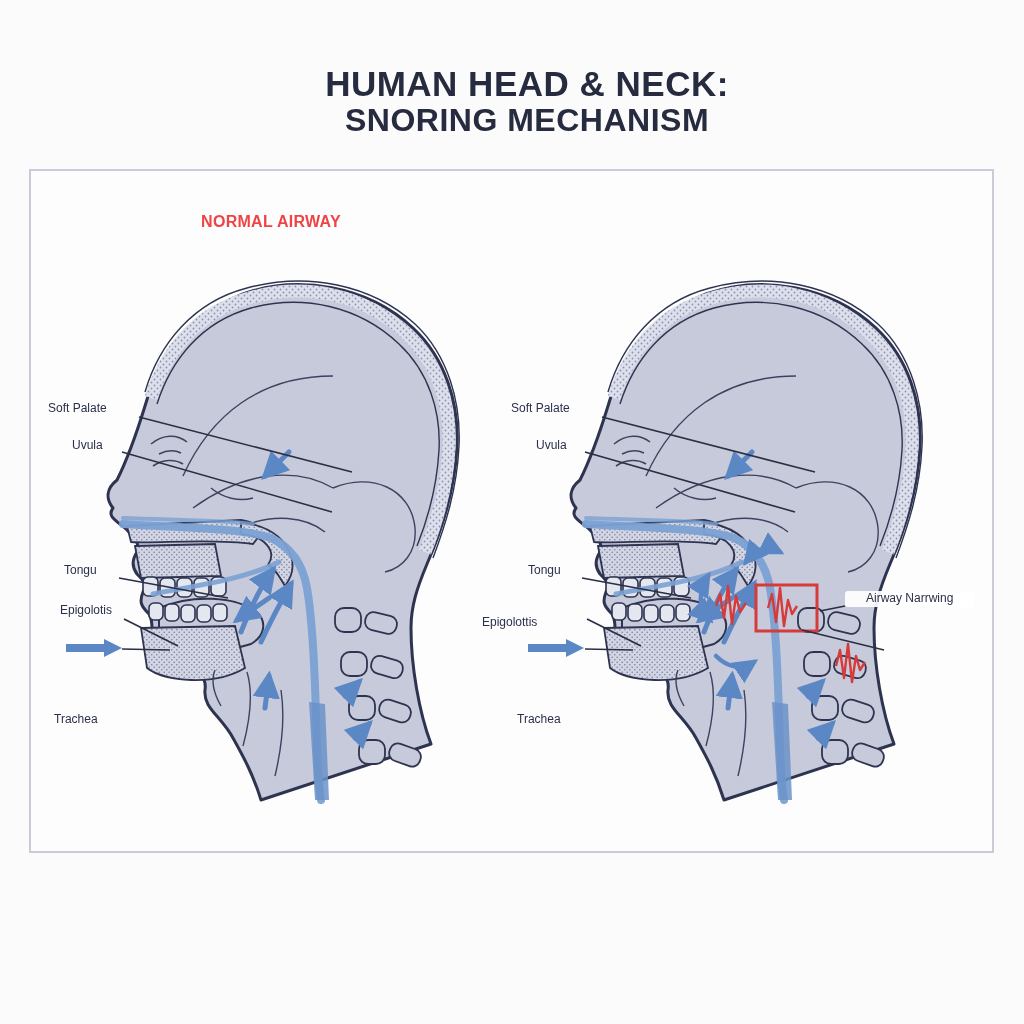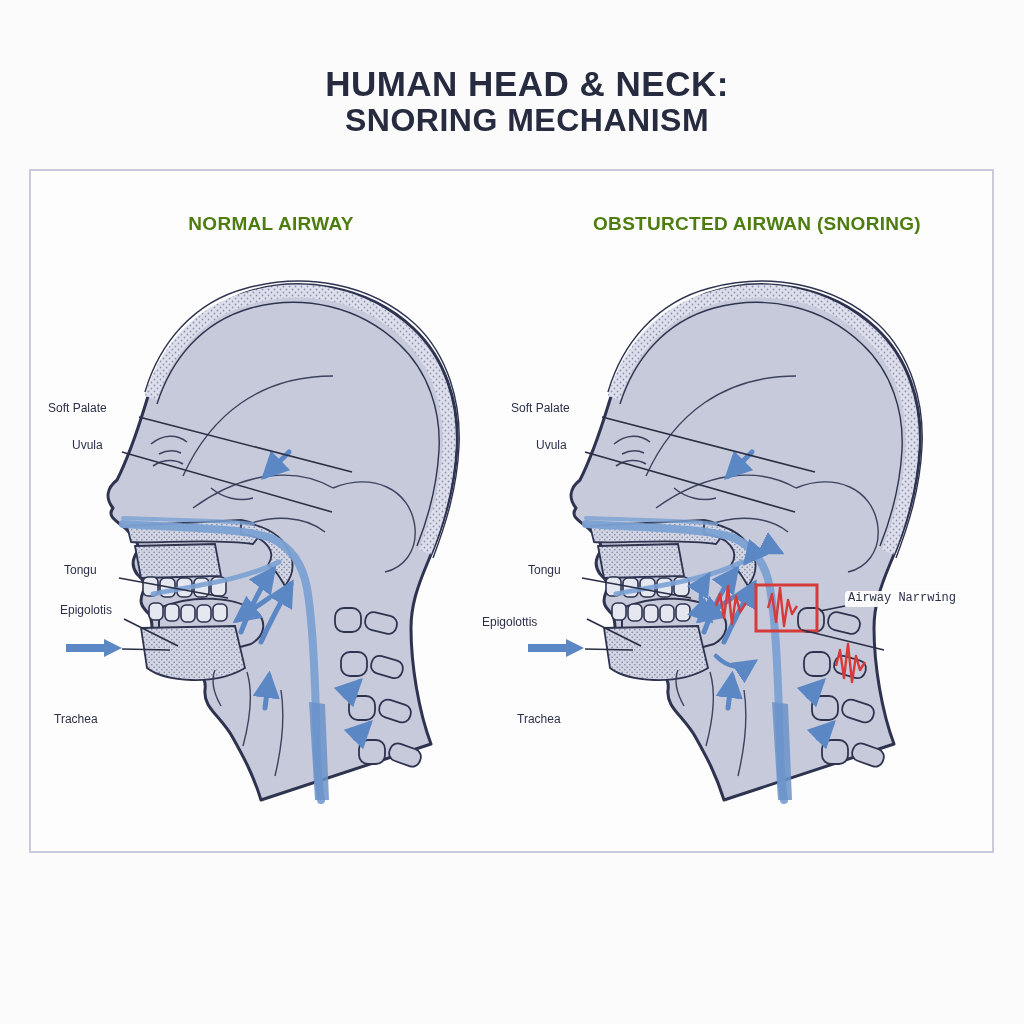--- a/index.html
+++ b/index.html
@@ -1,29 +1,29 @@
 <!DOCTYPE html>
 <html><head>
 <meta charset="utf-8">
 <style>
   html,body{margin:0;padding:0;background:#fbfbfc;width:1024px;height:1024px;overflow:hidden;}
   #stage{position:relative;width:850px;height:1024px;font-family:"Liberation Sans",sans-serif;color:#2b3049;}
   .title-block{position:absolute;left:0;top:64px;width:1054px;text-align:center;line-height:1.12;}
   .title-line1{font-size:35px;font-weight:700;letter-spacing:.5px;color:#262b3f;}
   .title-line2{font-size:32px;font-weight:700;letter-spacing:.5px;color:#262b3f;}
   .frame{position:absolute;left:29px;top:169px;width:965px;height:684px;border:2px solid #c9cbdb;box-sizing:border-box;background:#fdfdfe;}
-  .panel-heading{position:absolute;top:213px;font-size:19px;font-weight:700;color:#4d7c0f;letter-spacing:.3px;white-space:nowrap;}
+  .panel-heading{position:absolute;top:213px;font-size:16px;font-weight:700;color:#ef4444;letter-spacing:.3px;white-space:nowrap;}
   #heading-normal{left:271px;transform:translateX(-50%);}
   #heading-obstructed{left:757px;transform:translateX(-50%);}
   .fig{position:absolute;width:380px;height:540px;}
   #fig-normal{left:93px;top:276px;}
   #fig-obstructed{left:556px;top:276px;}
   svg.overlay{position:absolute;left:0;top:0;width:1024px;height:1024px;pointer-events:none;}
   .lbl{position:absolute;font-size:12px;color:#2b3049;white-space:nowrap;line-height:1.15;}
-  .lbl.boxed{background:rgba(255,255,255,.92);padding:1px 3px;border-radius:3px;font-family:Liberation Mono, monospace;}
+  .lbl.boxed{background:rgba(255,255,255,.92);padding:1px 21px;border-radius:3px;}
   .lbl.wrap{white-space:normal;width:92px;}
 </style>
 </head>
 <body>
 
 <div id="stage">
 
   <svg width="0" height="0" style="position:absolute" aria-hidden="true">
     <defs>
       <pattern id="stip" width="6" height="6" patternUnits="userSpaceOnUse">
@@ -136,21 +136,20 @@
   </svg>
 
   <div class="title-block">
     <div class="title-line1">HUMAN HEAD &amp; NECK:</div>
     <div class="title-line2">SNORING MECHANISM</div>
   </div>
 
   <div class="frame"></div>
 
   <div class="panel-heading" id="heading-normal">NORMAL AIRWAY</div>
-  <div class="panel-heading" id="heading-obstructed">OBSTURCTED AIRWAN (SNORING)</div>
 
   <svg id="fig-normal" class="fig" viewBox="0 0 380 540">
     <use href="#head-base"></use>
   </svg>
 
   <svg id="fig-obstructed" class="fig" viewBox="0 0 380 540">
     <use href="#head-base"></use>
 
     <g fill="none" stroke="#5b87c5" stroke-width="4.5" stroke-linecap="round">
       <path d="M 152 300 C 142 316 142 332 154 344" marker-start="url(#mArrB)" marker-end="url(#mArrB)"></path>

